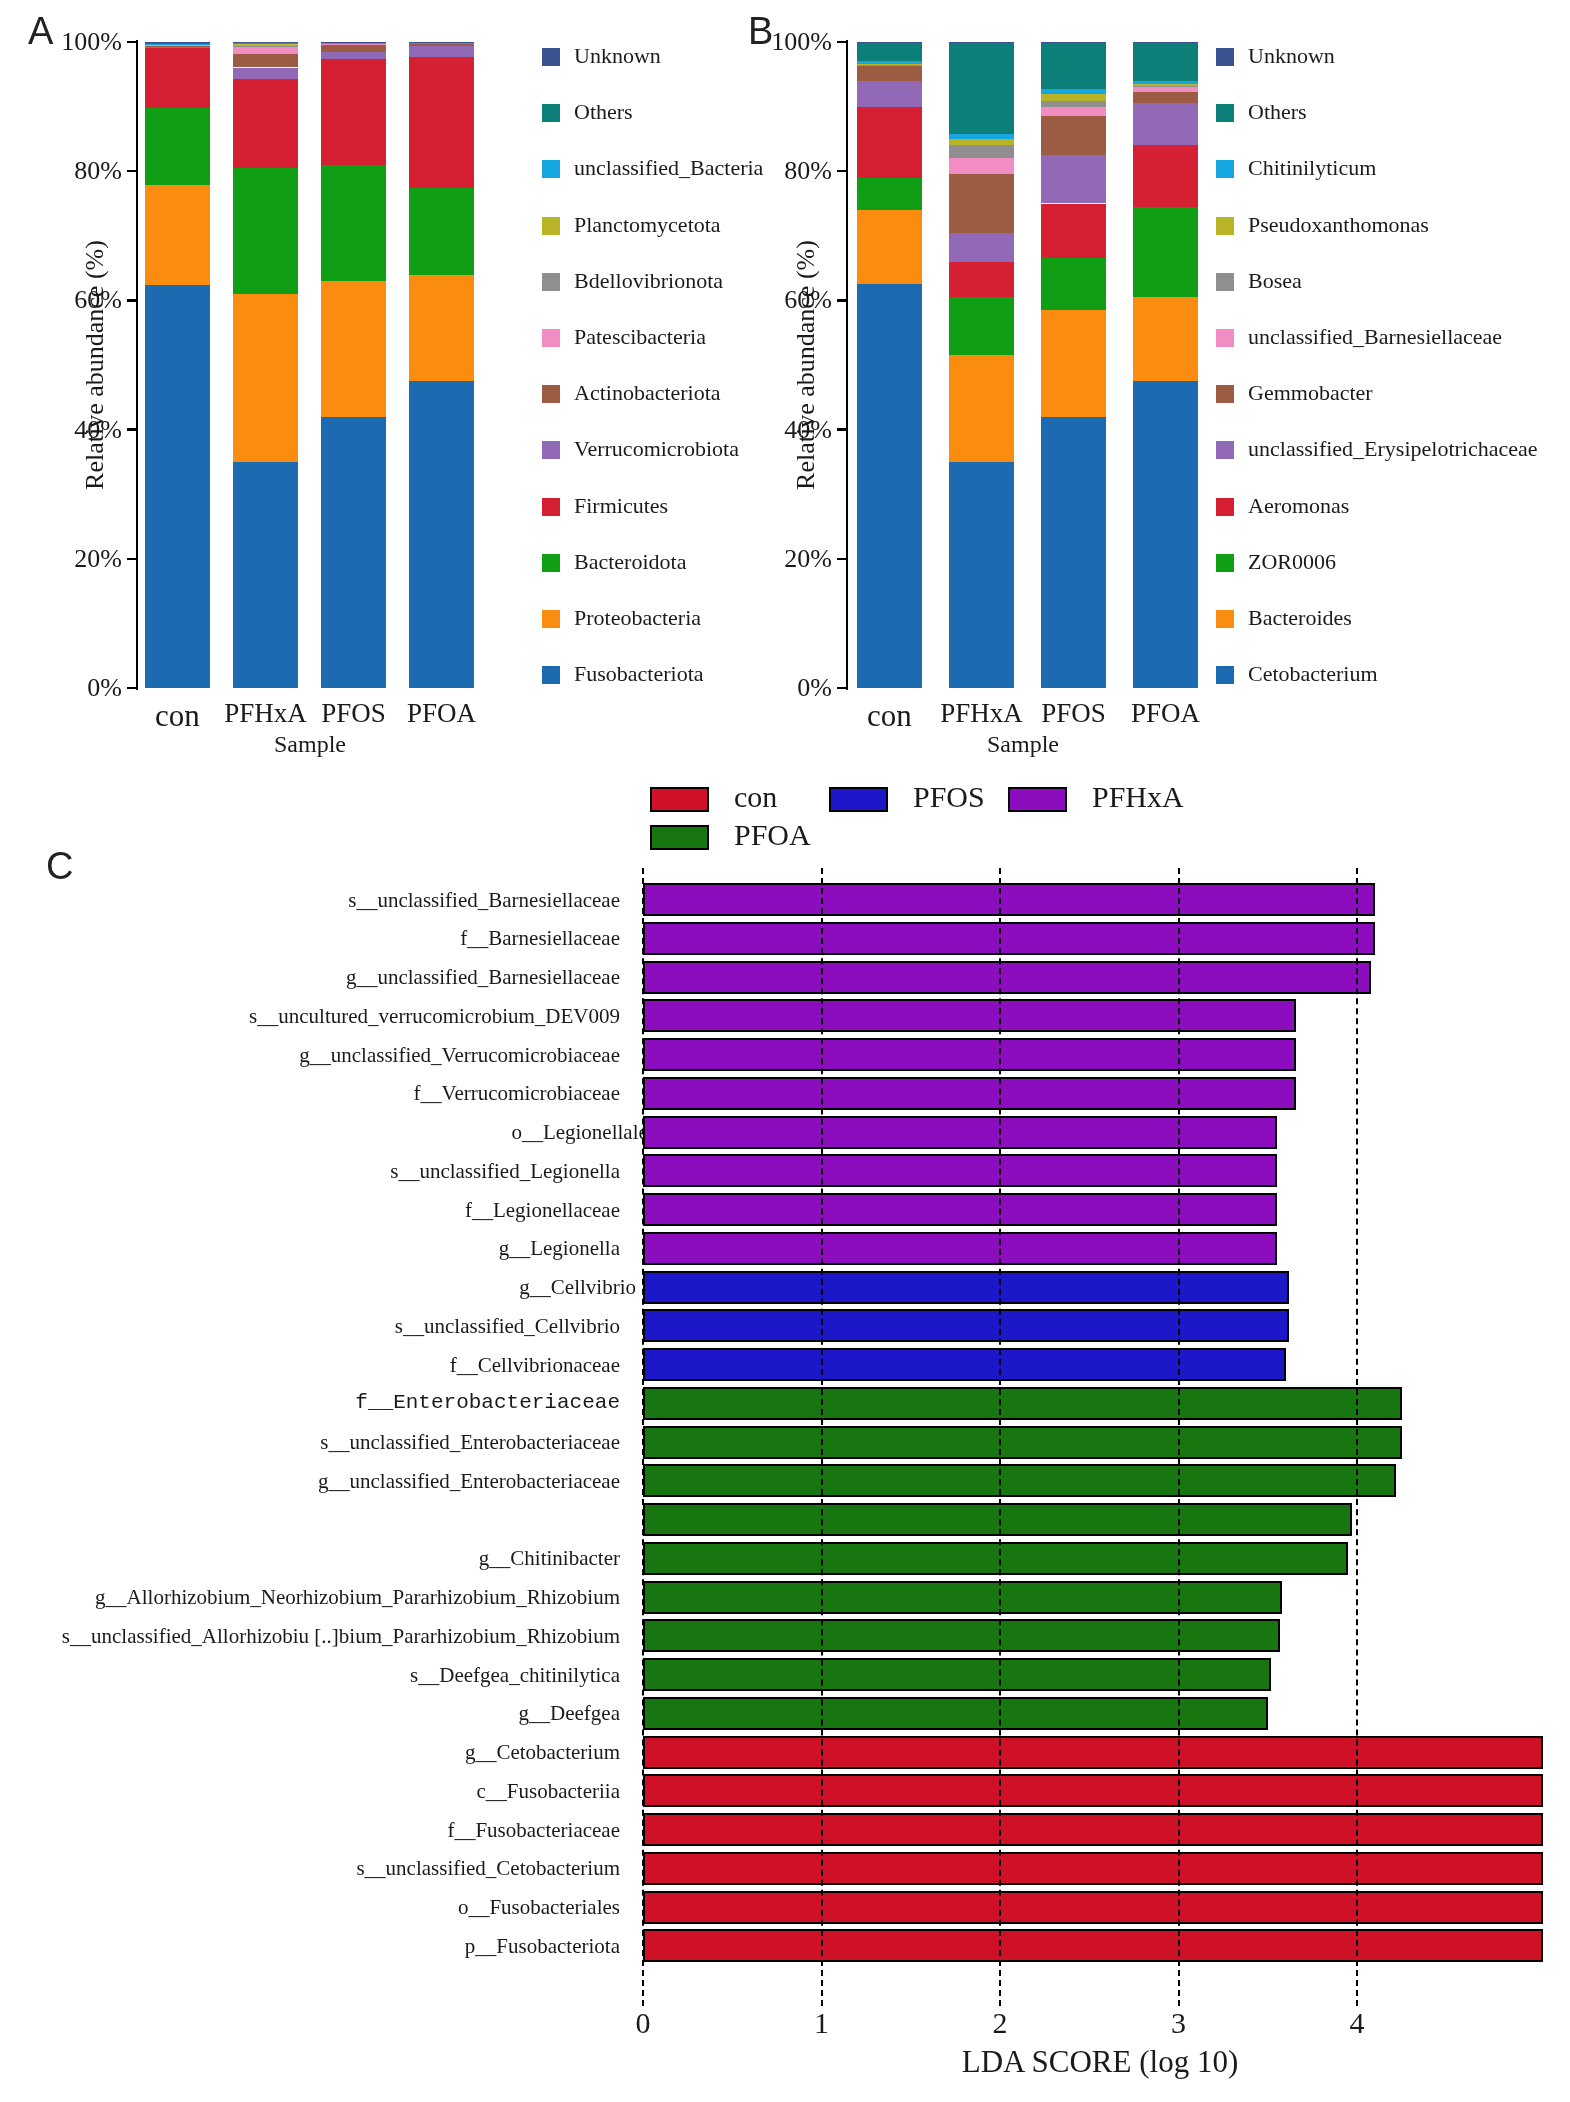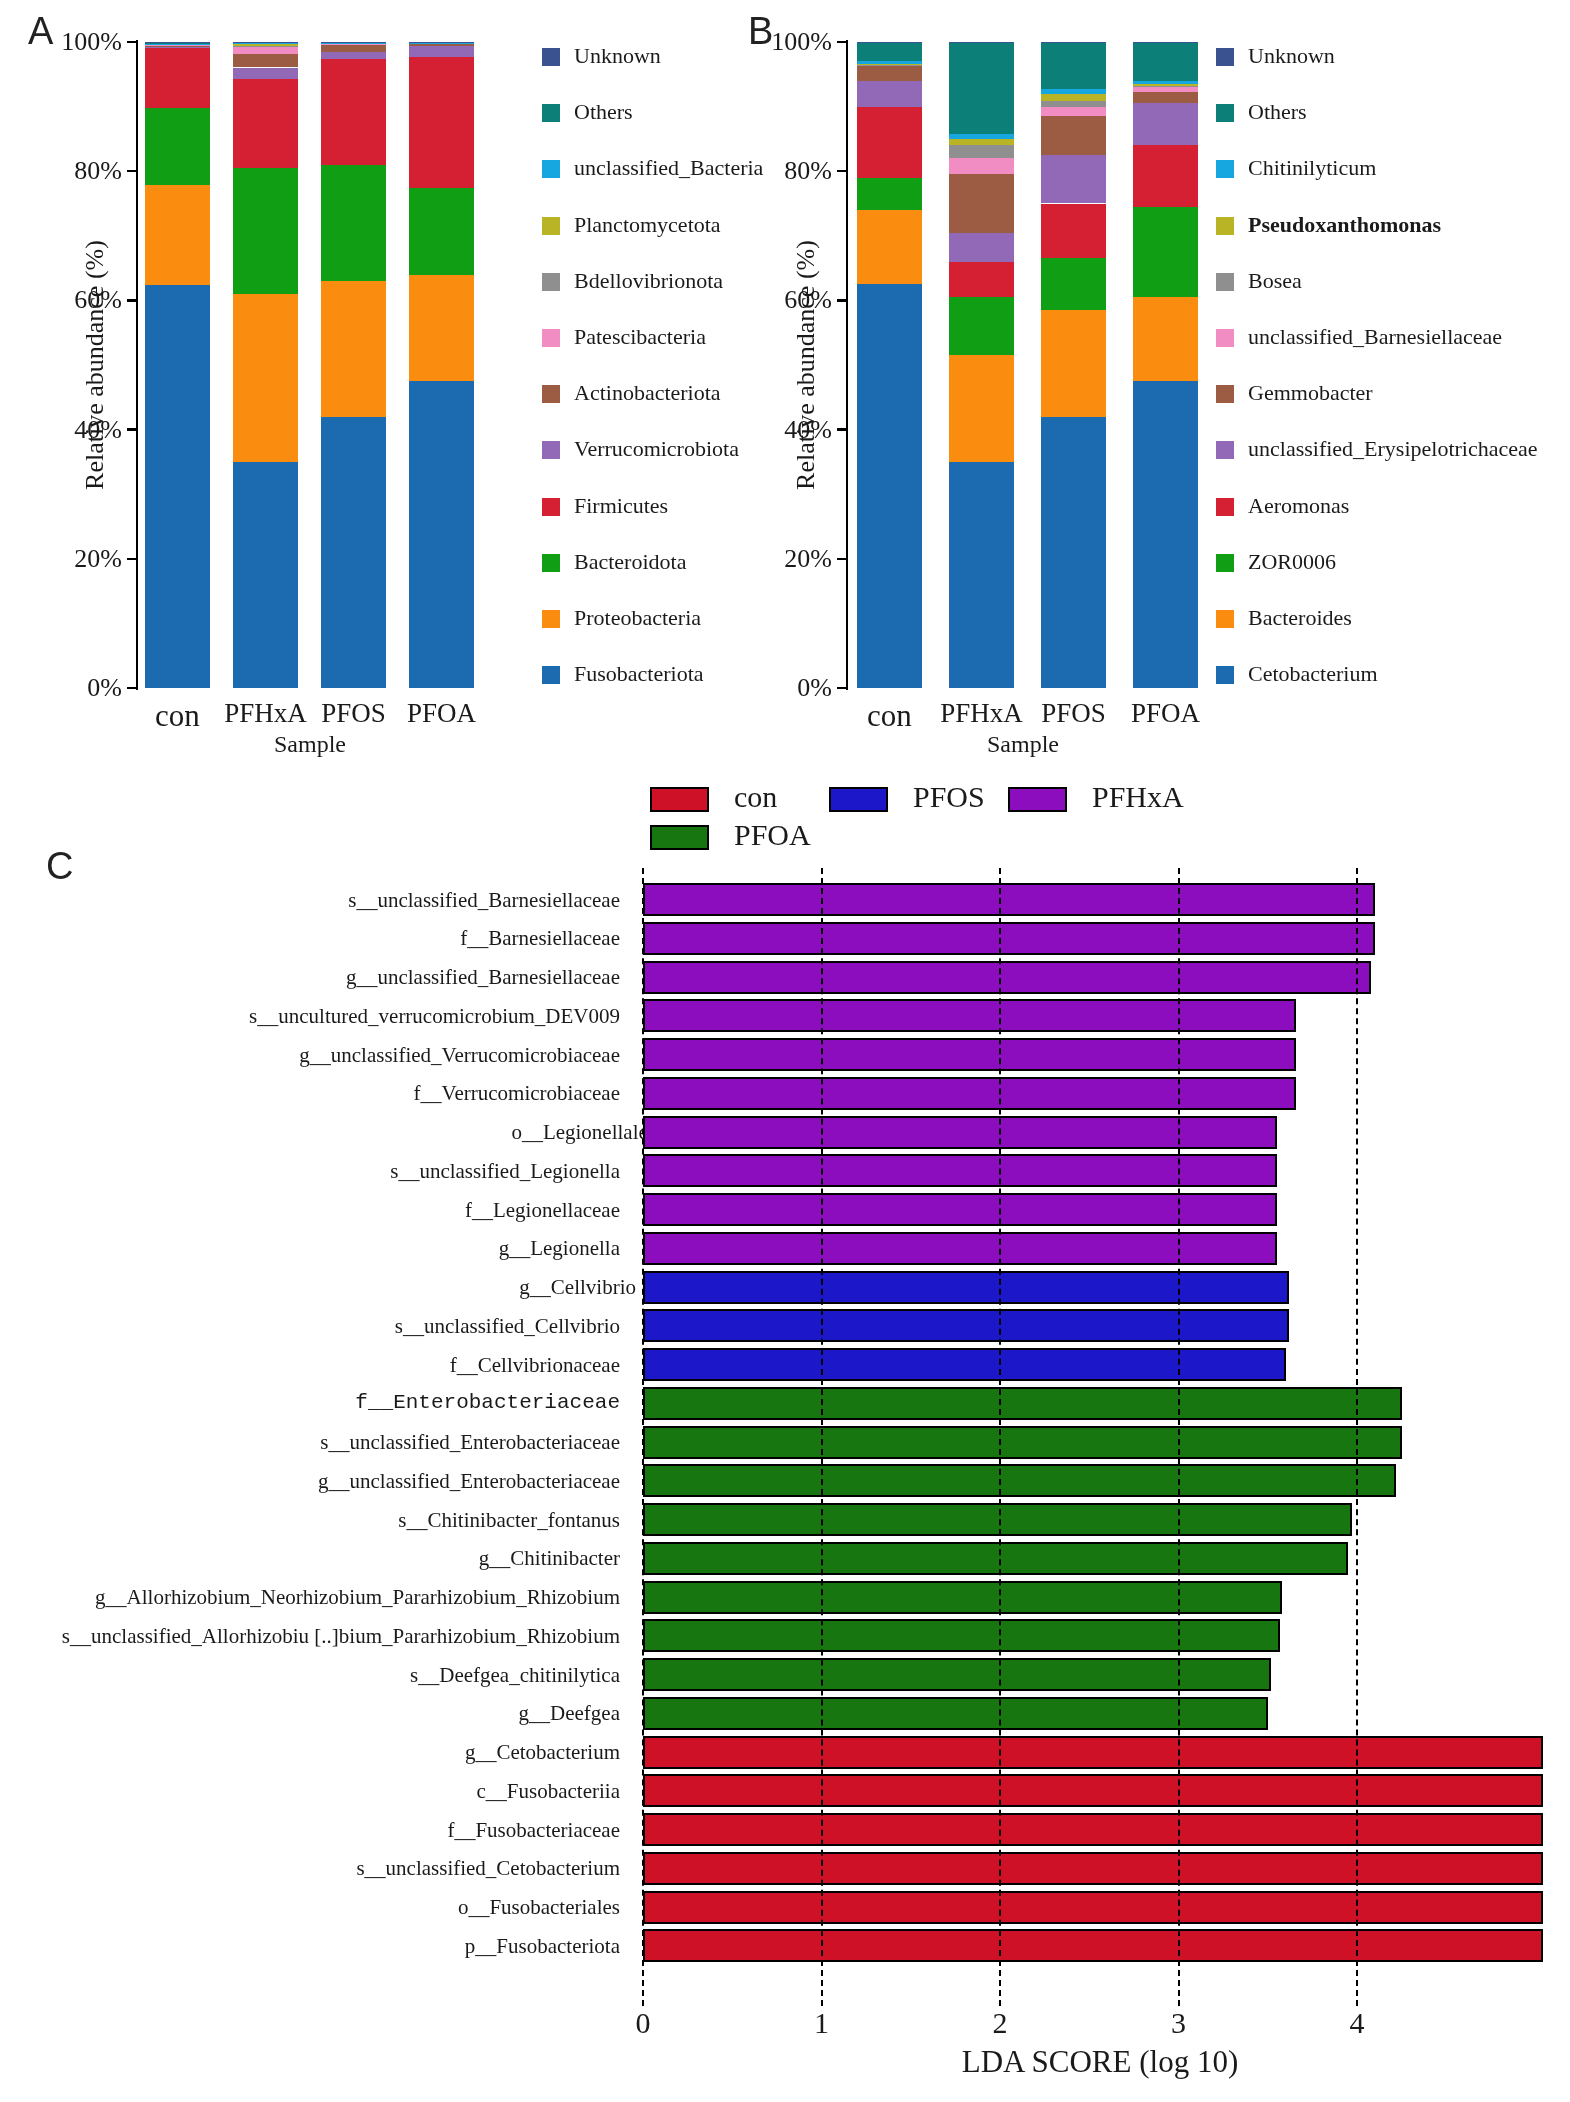--- a/index.html
+++ b/index.html
@@ -189,21 +189,21 @@
       <div style="left: 1133px; width: 65px; top: 42.646px; height: 38.114px; background: rgb(11, 127, 120); position: absolute;"></div>
       <div style="left: 1133px; width: 65px; top: 42px; height: 0.646px; background: rgb(58, 82, 144); position: absolute;"></div>
       <div class="cat-label" style="left: 1095.5px; top: 698px; width: 140px; position: absolute;">PFOA</div>
       <div style="left: 1216px; top: 48px; width: 18px; height: 18px; background: rgb(58, 82, 144); position: absolute;"></div>
       <div class="leg-label" style="left: 1248px; top: 43px; position: absolute;">Unknown</div>
       <div style="left: 1216px; top: 104.2px; width: 18px; height: 18px; background: rgb(11, 127, 120); position: absolute;"></div>
       <div class="leg-label" style="left: 1248px; top: 99.2px; position: absolute;">Others</div>
       <div style="left: 1216px; top: 160.4px; width: 18px; height: 18px; background: rgb(22, 167, 224); position: absolute;"></div>
       <div class="leg-label" style="left: 1248px; top: 155.4px; position: absolute;">Chitinilyticum</div>
       <div style="left: 1216px; top: 216.6px; width: 18px; height: 18px; background: rgb(185, 180, 38); position: absolute;"></div>
-      <div class="leg-label" style="left: 1248px; top: 211.6px; position: absolute; font-weight: bold;">Pseudoxanthomonas</div>
+      <div class="leg-label" style="left: 1248px; top: 211.6px; position: absolute;">Pseudoxanthomonas</div>
       <div style="left: 1216px; top: 272.8px; width: 18px; height: 18px; background: rgb(143, 143, 143); position: absolute;"></div>
       <div class="leg-label" style="left: 1248px; top: 267.8px; position: absolute;">Bosea</div>
       <div style="left: 1216px; top: 329px; width: 18px; height: 18px; background: rgb(241, 141, 195); position: absolute;"></div>
       <div class="leg-label" style="left: 1248px; top: 324px; position: absolute;">unclassified_Barnesiellaceae</div>
       <div style="left: 1216px; top: 385.2px; width: 18px; height: 18px; background: rgb(156, 91, 67); position: absolute;"></div>
       <div class="leg-label" style="left: 1248px; top: 380.2px; position: absolute;">Gemmobacter</div>
       <div style="left: 1216px; top: 441.4px; width: 18px; height: 18px; background: rgb(145, 105, 183); position: absolute;"></div>
       <div class="leg-label" style="left: 1248px; top: 436.4px; position: absolute;">unclassified_Erysipelotrichaceae</div>
       <div style="left: 1216px; top: 497.6px; width: 18px; height: 18px; background: rgb(213, 32, 52); position: absolute;"></div>
       <div class="leg-label" style="left: 1248px; top: 492.6px; position: absolute;">Aeromonas</div>
@@ -259,21 +259,20 @@
       <div class="row-label" style="left: 0px; top: 1313.75px; width: 620px; position: absolute;">s__unclassified_Cellvibrio</div>
       <div style="left: 643px; top: 1348px; width: 642.6px; height: 33px; background: rgb(28, 23, 200); border: 2px solid rgb(0, 0, 0); box-sizing: border-box; z-index: 2; position: absolute;"></div>
       <div class="row-label" style="left: 0px; top: 1352.5px; width: 620px; position: absolute;">f__Cellvibrionaceae</div>
       <div style="left: 643px; top: 1386.75px; width: 758.625px; height: 33px; background: rgb(23, 118, 15); border: 2px solid rgb(0, 0, 0); box-sizing: border-box; z-index: 2; position: absolute;"></div>
       <div class="row-label" style="left: 0px; top: 1391.25px; width: 620px; position: absolute; font-family: Liberation Mono, monospace;">f__Enterobacteriaceae</div>
       <div style="left: 643px; top: 1425.5px; width: 758.625px; height: 33px; background: rgb(23, 118, 15); border: 2px solid rgb(0, 0, 0); box-sizing: border-box; z-index: 2; position: absolute;"></div>
       <div class="row-label" style="left: 0px; top: 1430px; width: 620px; position: absolute;">s__unclassified_Enterobacteriaceae</div>
       <div style="left: 643px; top: 1464.25px; width: 753.27px; height: 33px; background: rgb(23, 118, 15); border: 2px solid rgb(0, 0, 0); box-sizing: border-box; z-index: 2; position: absolute;"></div>
       <div class="row-label" style="left: 0px; top: 1468.75px; width: 620px; position: absolute;">g__unclassified_Enterobacteriaceae</div>
       <div style="left: 643px; top: 1503px; width: 708.645px; height: 33px; background: rgb(23, 118, 15); border: 2px solid rgb(0, 0, 0); box-sizing: border-box; z-index: 2; position: absolute;"></div>
-      <div class="row-label" style="left: 0px; top: 1507.5px; width: 620px; position: absolute;">s__Chitinibacter_fontanus</div>
       <div style="left: 643px; top: 1541.75px; width: 705.075px; height: 33px; background: rgb(23, 118, 15); border: 2px solid rgb(0, 0, 0); box-sizing: border-box; z-index: 2; position: absolute;"></div>
       <div class="row-label" style="left: 0px; top: 1546.25px; width: 620px; position: absolute;">g__Chitinibacter</div>
       <div style="left: 643px; top: 1580.5px; width: 639.03px; height: 33px; background: rgb(23, 118, 15); border: 2px solid rgb(0, 0, 0); box-sizing: border-box; z-index: 2; position: absolute;"></div>
       <div class="row-label" style="left: 0px; top: 1585px; width: 620px; position: absolute;">g__Allorhizobium_Neorhizobium_Pararhizobium_Rhizobium</div>
       <div style="left: 643px; top: 1619.25px; width: 637.245px; height: 33px; background: rgb(23, 118, 15); border: 2px solid rgb(0, 0, 0); box-sizing: border-box; z-index: 2; position: absolute;"></div>
       <div class="row-label" style="left: 0px; top: 1623.75px; width: 620px; position: absolute;">s__unclassified_Allorhizobiu [..]bium_Pararhizobium_Rhizobium</div>
       <div style="left: 643px; top: 1658px; width: 628.32px; height: 33px; background: rgb(23, 118, 15); border: 2px solid rgb(0, 0, 0); box-sizing: border-box; z-index: 2; position: absolute;"></div>
       <div class="row-label" style="left: 0px; top: 1662.5px; width: 620px; position: absolute;">s__Deefgea_chitinilytica</div>
       <div style="left: 643px; top: 1696.75px; width: 624.75px; height: 33px; background: rgb(23, 118, 15); border: 2px solid rgb(0, 0, 0); box-sizing: border-box; z-index: 2; position: absolute;"></div>
       <div class="row-label" style="left: 0px; top: 1701.25px; width: 620px; position: absolute;">g__Deefgea</div>

